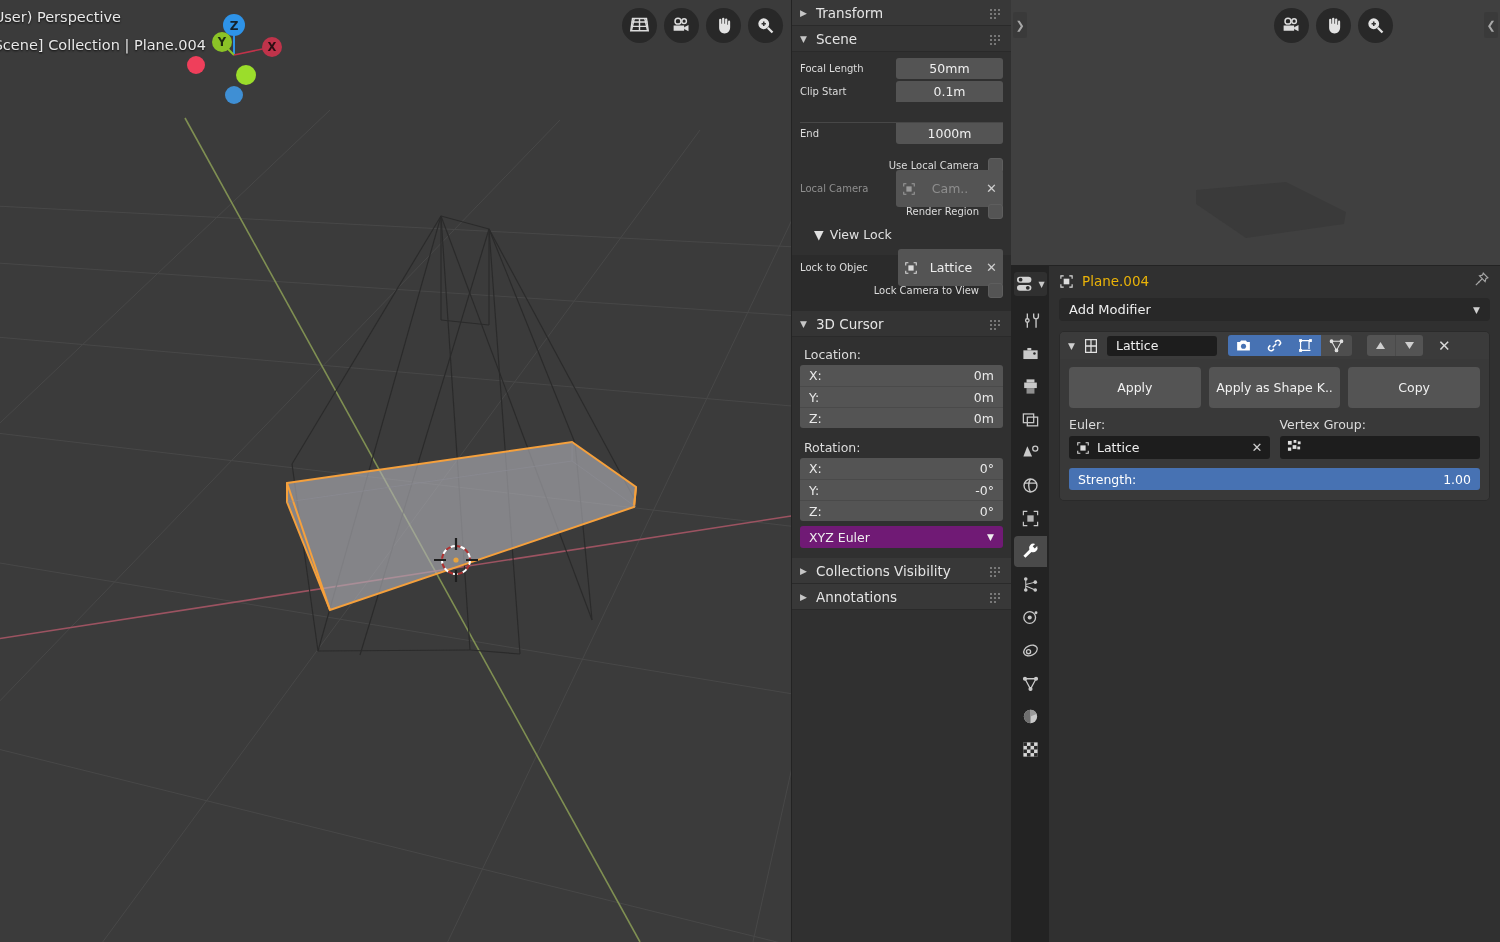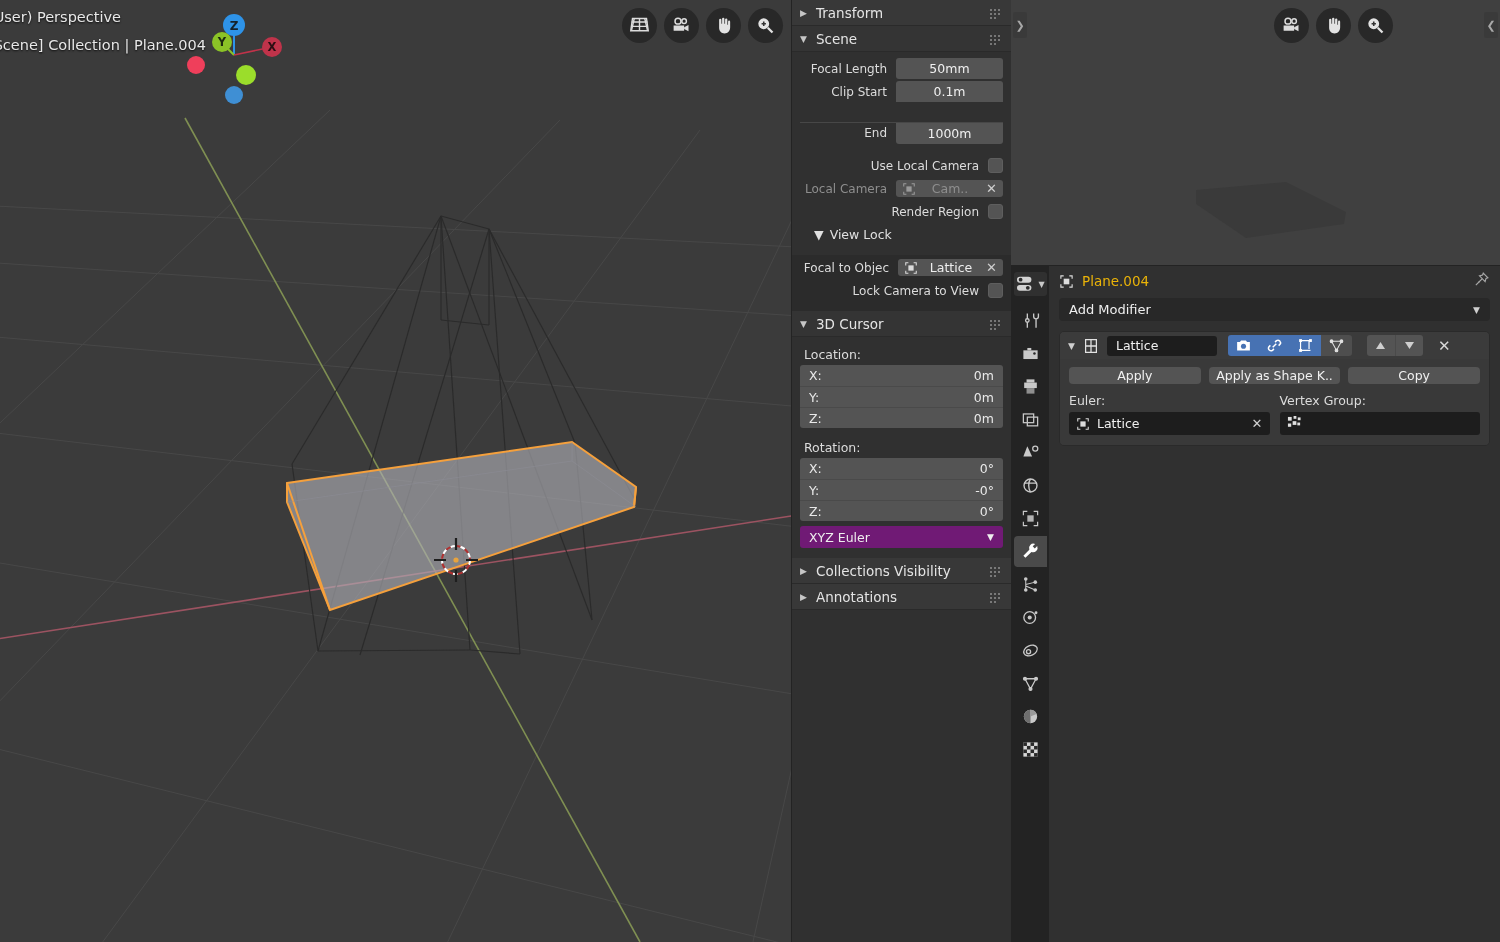--- a/index.html
+++ b/index.html
@@ -54,38 +54,38 @@
   .panel-head .ttl { font-size: 13.5px; color: #e4e4e4; flex: 1; }
   .grip { width: 14px; height: 10px; opacity: .5; }
   .grip i {
     display: block; width: 2px; height: 2px; background: #b9b9b9;
     float: left; margin: 1px;
   }
   .panel-body { padding: 6px 8px 10px 8px; background: #303030; }
   .panel-body.sub { background: #2f2f2f; }
 
   .row { display: flex; align-items: center; margin-bottom: 2px; height: 21px; }
-  .row .lbl { font-size: 12px; color: #dcdcdc; text-align: right; padding-right: 9px; }
+  .row .lbl { font-size: 10px; color: #dcdcdc; text-align: left; padding-right: 9px; }
   .field {
     background: #545454; border-radius: 3px; height: 21px; flex: 1;
     display: flex; align-items: center; justify-content: center;
     color: #f0f0f0; font-size: 12.5px;
   }
   .stack { border-radius: 3px; overflow: hidden; }
   .numrow {
     background: #545454; height: 21px; display: flex; align-items: center;
     justify-content: space-between; padding: 0 9px; color: #e9e9e9; font-size: 12.5px;
   }
   .numrow + .numrow { border-top: 1px solid #4a4a4a; }
   .chk {
     width: 15px; height: 15px; background: #545454; border-radius: 3px;
     border: 1px solid #5e5e5e;
   }
   .objfield {
-    flex: 1; height: 17px; background: #545454; border-radius: 3px;
+    flex: 1; height: 37px; background: #545454; border-radius: 3px;
     display: flex; align-items: center; gap: 6px; padding: 0 6px;
     color: #ededed; font-size: 12.5px;
   }
   .objfield.dim { color: #8e8e8e; }
   .xbtn { color: #cfcfcf; font-size: 13px; line-height: 1; padding-left: 2px; }
   .subhead {
     display: flex; align-items: center; gap: 6px;
     padding: 3px 0 3px 14px; font-size: 12.5px; color: #e0e0e0;
   }
   .dropdown {
@@ -158,21 +158,21 @@
   .arrgrp { display: flex; margin-left: 8px; border-radius: 3px; overflow: hidden; }
   .arr {
     width: 28px; height: 21px; background: #545454;
     display: flex; align-items: center; justify-content: center;
   }
   .arr + .arr { border-left: 1px solid #4a4a4a; }
   .modclose { margin-left: 8px; color: #d8d8d8; font-size: 15px; }
   .modbody { padding: 8px 9px 10px 9px; background: #393939; }
   .btnrow { display: flex; gap: 8px; }
   .mbtn {
-    flex: 1; height: 17px; background: #545454; border-radius: 4px;
+    flex: 1; height: 41px; background: #545454; border-radius: 4px;
     display: flex; align-items: center; justify-content: center;
     color: #f0f0f0; font-size: 12.5px;
   }
   .twocol { display: flex; gap: 10px; margin-top: 9px; }
   .twocol > div { flex: 1; }
   .collbl { font-size: 12.5px; color: #dcdcdc; margin-bottom: 4px; }
   .ctrl {
     height: 23px; background: #1d1d1d; border-radius: 3px;
     display: flex; align-items: center; gap: 7px; padding: 0 7px;
     color: #efefef; font-size: 12.5px;
@@ -375,21 +375,21 @@
         </div>
 
         <div class="subhead">
           <span class="tri">▼</span>
           <span>View Lock</span>
         </div>
       </div>
 
       <div class="panel-body sub" style="padding-top:2px;padding-bottom:8px;background:#2b2b2b;">
         <div class="row">
-          <span class="lbl" style="width:98px">Focal to Objec</span>
+          <span class="lbl" style="width:98px">Lock to Objec</span>
           <span class="objfield">
             <svg class="objicon" viewBox="0 0 16 16" fill="none" stroke="#dcdcdc" stroke-width="1.2">
               <path d="M2 5V2h3M14 5V2h-3M2 11v3h3M14 11v3h-3"></path>
                 <rect x="5" y="5" width="6" height="6" fill="#dcdcdc" stroke="none"></rect>
             </svg>
             <span style="flex:1;text-align:center">Lattice</span>
             <span class="xbtn">✕</span>
           </span>
         </div>
         <div class="row" style="justify-content:flex-end;gap:9px;margin-top:2px;">
@@ -734,17 +734,21 @@
                   <rect x="11.5" y="1.5" width="3" height="3" fill="#e0e0e0"></rect>
                   <rect x="6" y="5.5" width="4" height="4" fill="#e0e0e0"></rect>
                   <rect x="1" y="8" width="3.5" height="3.5" fill="#e0e0e0"></rect>
                   <rect x="11" y="7" width="3" height="3" fill="#e0e0e0"></rect>
                 </svg>
                 <span style="flex:1"></span>
               </div>
             </div>
           </div>
 
+          <div class="slider">
+            <span>Strength:</span>
+            <span>1.00</span>
+          </div>
         </div>
       </div>
     </div>
   </div>
 </div>
 
 </body></html>

